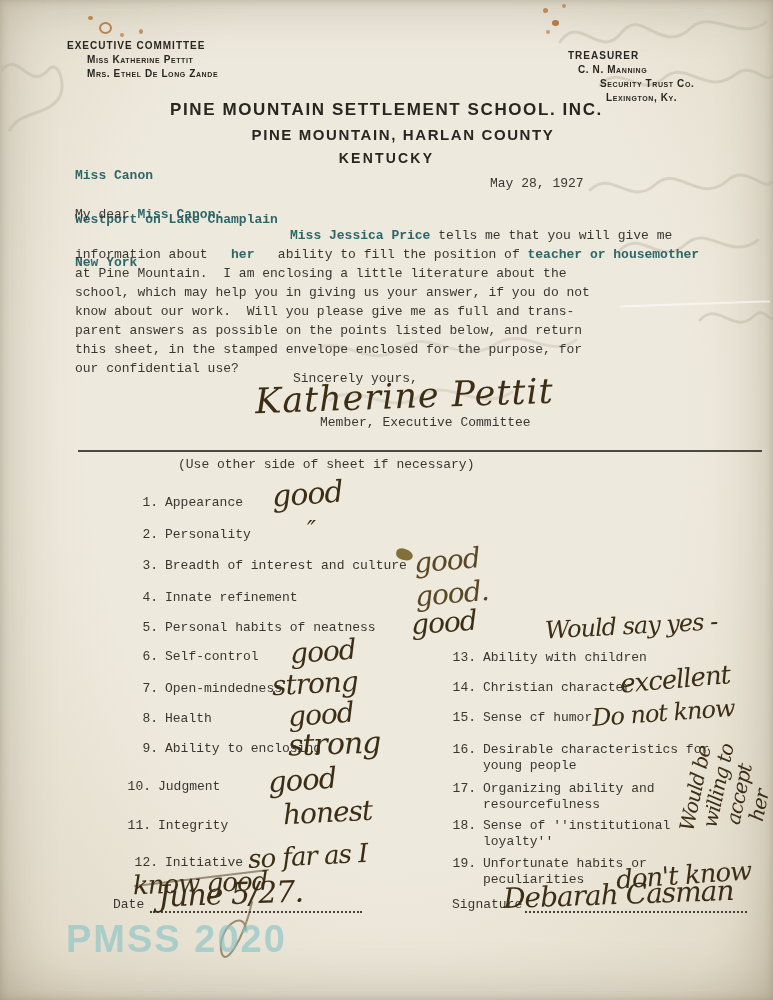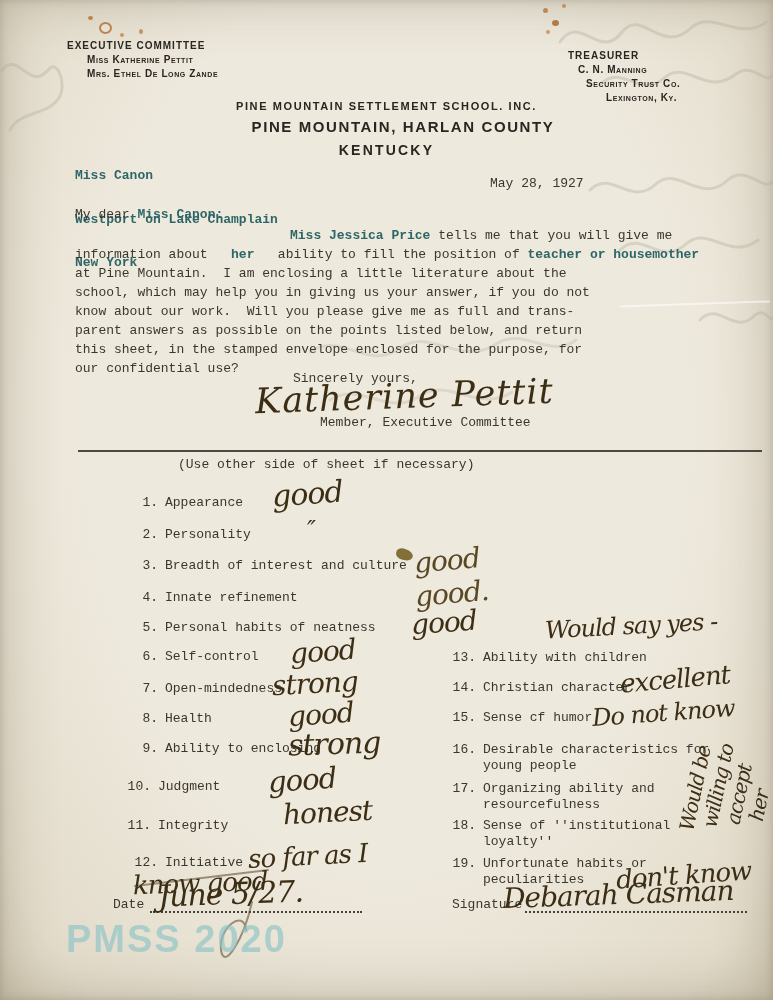--- a/index.html
+++ b/index.html
@@ -16,23 +16,23 @@
   .hand{
     font-family:"DejaVu Serif", serif; font-style:italic; color:#3c2d15;
     white-space:nowrap; letter-spacing:-1px;
   }
   .faded{color:#5a4724;}
   .abs{position:absolute;}
   .lh-title{font-weight:bold; font-size:10px; letter-spacing:1px;}
   .lh-line{font-weight:bold; font-size:10px; letter-spacing:.6px; font-variant:small-caps;}
   .lh-left .lh-line{margin-left:20px; margin-top:3px;}
   .lh-right .lh-line{margin-top:3px;}
-  .lh-right .i1{margin-left:10px;} .lh-right .i2{margin-left:18px;} .lh-right .i3{margin-left:38px;}
+  .lh-right .i1{margin-left:10px;} .lh-right .i2{margin-left:32px;} .lh-right .i3{margin-left:38px;}
   .school{left:0; right:0; text-align:center;}
-  .school .l1{font-weight:bold; font-size:11px; letter-spacing:1.6px;}
+  .school .l1{font-weight:bold; font-size:17px; letter-spacing:1.6px;}
   .school .l2{font-weight:bold; font-size:15px; letter-spacing:1.6px; margin-top:6px;padding-left:33px;}
   .school .l3{font-weight:bold; font-size:14px; letter-spacing:2.2px; margin-top:7px;}
   .divider{height:2px; background:#2f2d28; opacity:.85;}
   .item{display:flex; font-family:"Liberation Mono",monospace; font-size:13px; color:#3a372f;}
   .item .num{width:30px; text-align:right; padding-right:7px; flex:none;}
   .item .lbl{white-space:pre-line; line-height:16px;}
   .dotline{border-bottom:2px dotted #45423a; position:absolute;}
   .wm{font-family:"Liberation Sans",sans-serif; font-weight:bold; color:rgba(140,195,198,.65); letter-spacing:2px;}
   .stain{position:absolute; border-radius:50%;}
   svg.ghost{position:absolute; left:0; top:0; pointer-events:none;}

